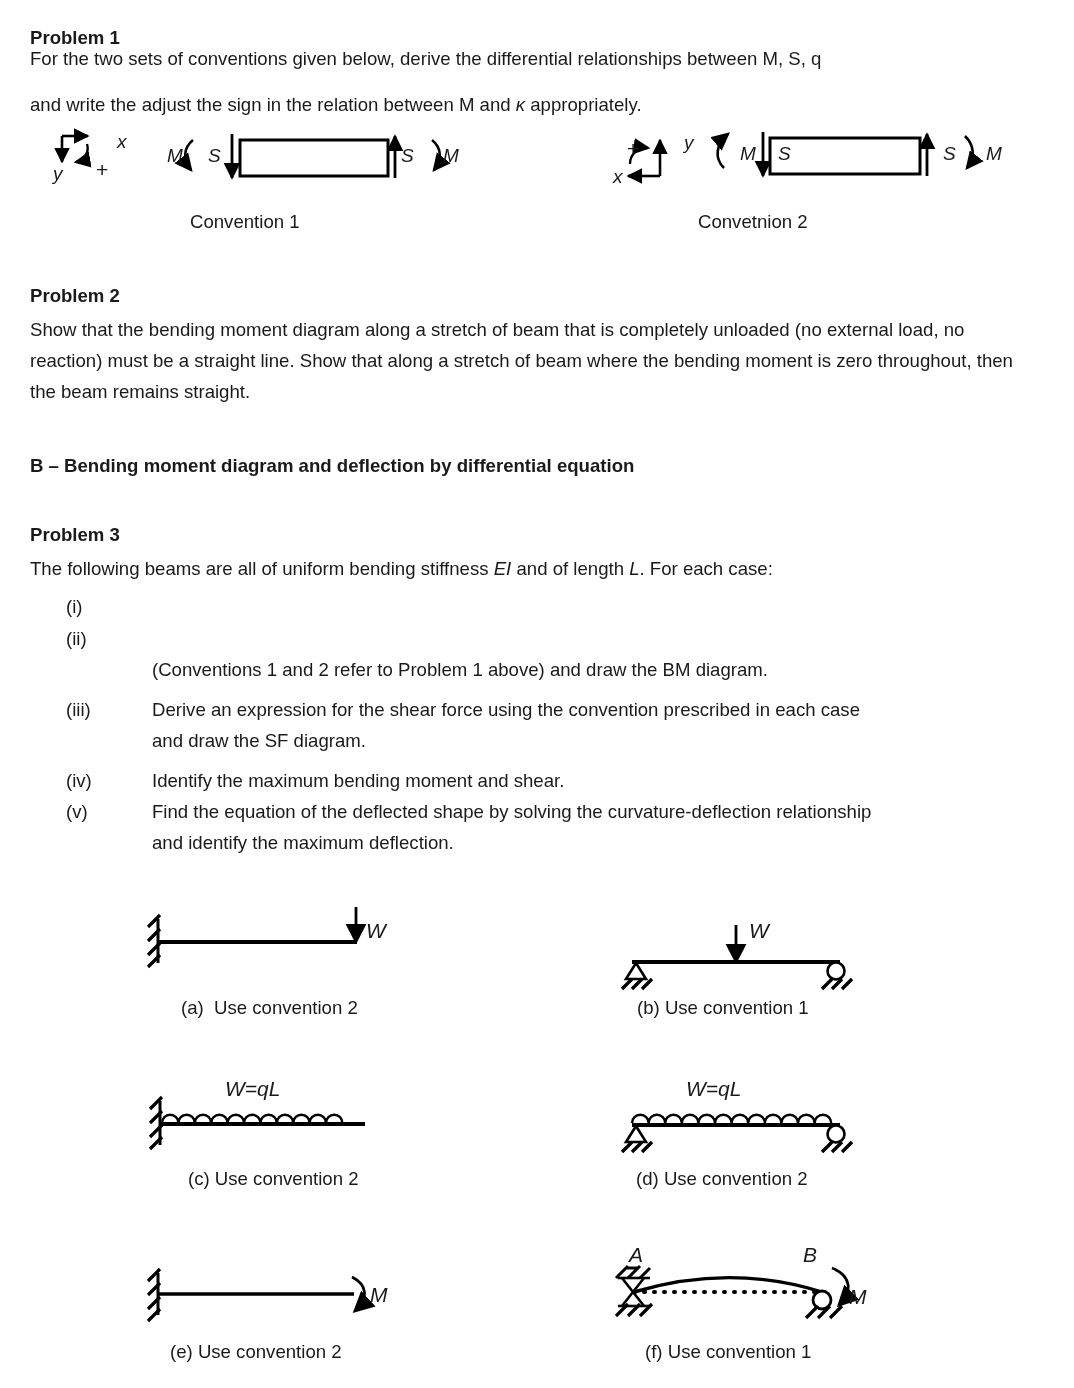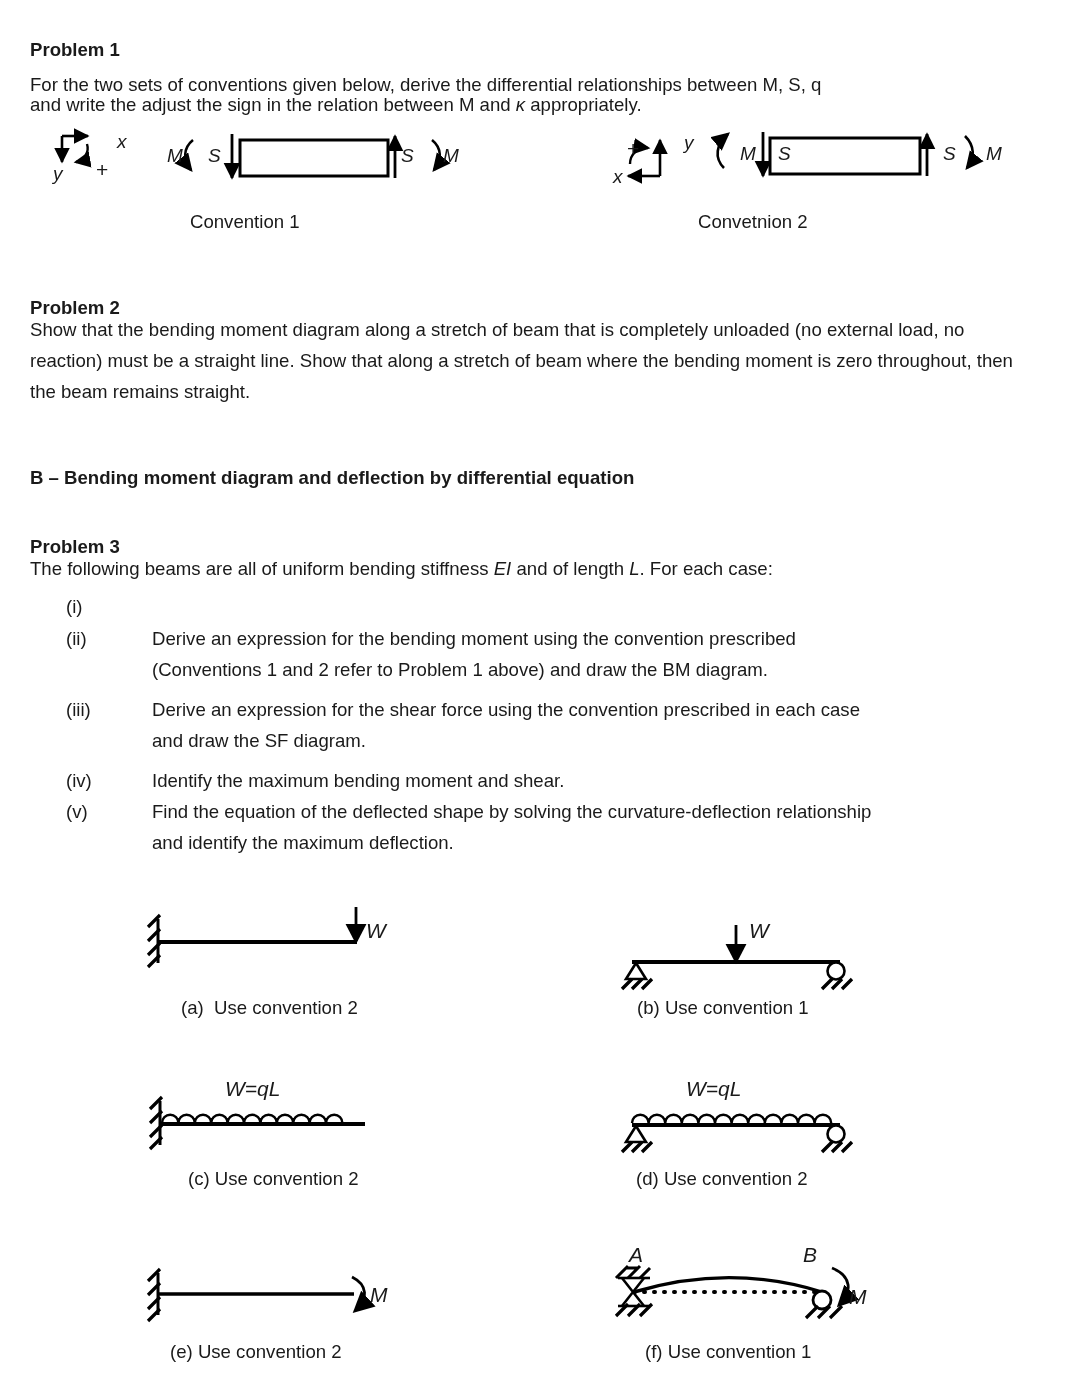--- a/index.html
+++ b/index.html
@@ -22,21 +22,20 @@
     width: 1074px;
     height: 1388px;
     padding: 0;
   }
   .txt {
     position: absolute;
     font-size: 18.6px;
     line-height: 31px;
     color: #1a1a1a;
     white-space: pre;
-    margin-top: 12px;
   }
   .bold {
     font-weight: bold;
   }
   .ital {
     font-style: italic;
   }
   .para {
     position: absolute;
     font-size: 18.6px;
@@ -71,21 +70,21 @@
   svg { display: block; overflow: visible; }
   .svgwrap { position: absolute; }
 </style>
 </head>
 <body>
 
 <div class="page">
 
   <div class="txt bold" style="left:30px; top:22px;">Problem 1</div>
 
-  <div class="txt" style="left:30px; top:57px;">For the two sets of conventions given below, derive the differential relationships between M, S, q</div>
+  <div class="txt" style="left:30px; top:43px;">For the two sets of conventions given below, derive the differential relationships between M, S, q</div>
 
   <div class="para" style="left:30px; top:89px; width:1010px;">
     <span>and write the adjust the sign in the relation between M and </span><span class="ital">κ</span><span> appropriately.</span>
   </div>
 
   <div class="svgwrap" style="left:50px; top:126px;">
     <svg width="480" height="70" viewBox="0 0 480 70">
       <defs>
         <marker id="ah" markerWidth="7" markerHeight="7" refX="5.4" refY="3" orient="auto">
           <path d="M0,0 L6,3 L0,6 z" fill="#000"></path>
@@ -156,21 +155,20 @@
   <div class="txt bold" style="left:30px; top:450px;">B – Bending moment diagram and deflection by differential equation</div>
 
   <div class="txt bold" style="left:30px; top:519px;">Problem 3</div>
   <div class="para" style="left:30px; top:553px; width:1010px;">
     <span>The following beams are all of uniform bending stiffness </span><span class="ital">EI</span><span> and of length </span><span class="ital">L</span><span>. For each case:</span>
   </div>
 
   <div class="listnum" style="left:66px; top:592px;">(i)</div>
 
   <div class="listnum" style="left:66px; top:624px;">(ii)</div>
-  <div class="listtext" style="left:152px; top:624px;">Derive an expression for the bending moment using the convention prescribed</div>
   <div class="listtext" style="left:152px; top:655px;">(Conventions 1 and 2 refer to Problem 1 above) and draw the BM diagram.</div>
 
   <div class="listnum" style="left:66px; top:695px;">(iii)</div>
   <div class="listtext" style="left:152px; top:695px;">Derive an expression for the shear force using the convention prescribed in each case</div>
   <div class="listtext" style="left:152px; top:726px;">and draw the SF diagram.</div>
 
   <div class="listnum" style="left:66px; top:766px;">(iv)</div>
   <div class="listtext" style="left:152px; top:766px;">Identify the maximum bending moment and shear.</div>
 
   <div class="listnum" style="left:66px; top:797px;">(v)</div>

